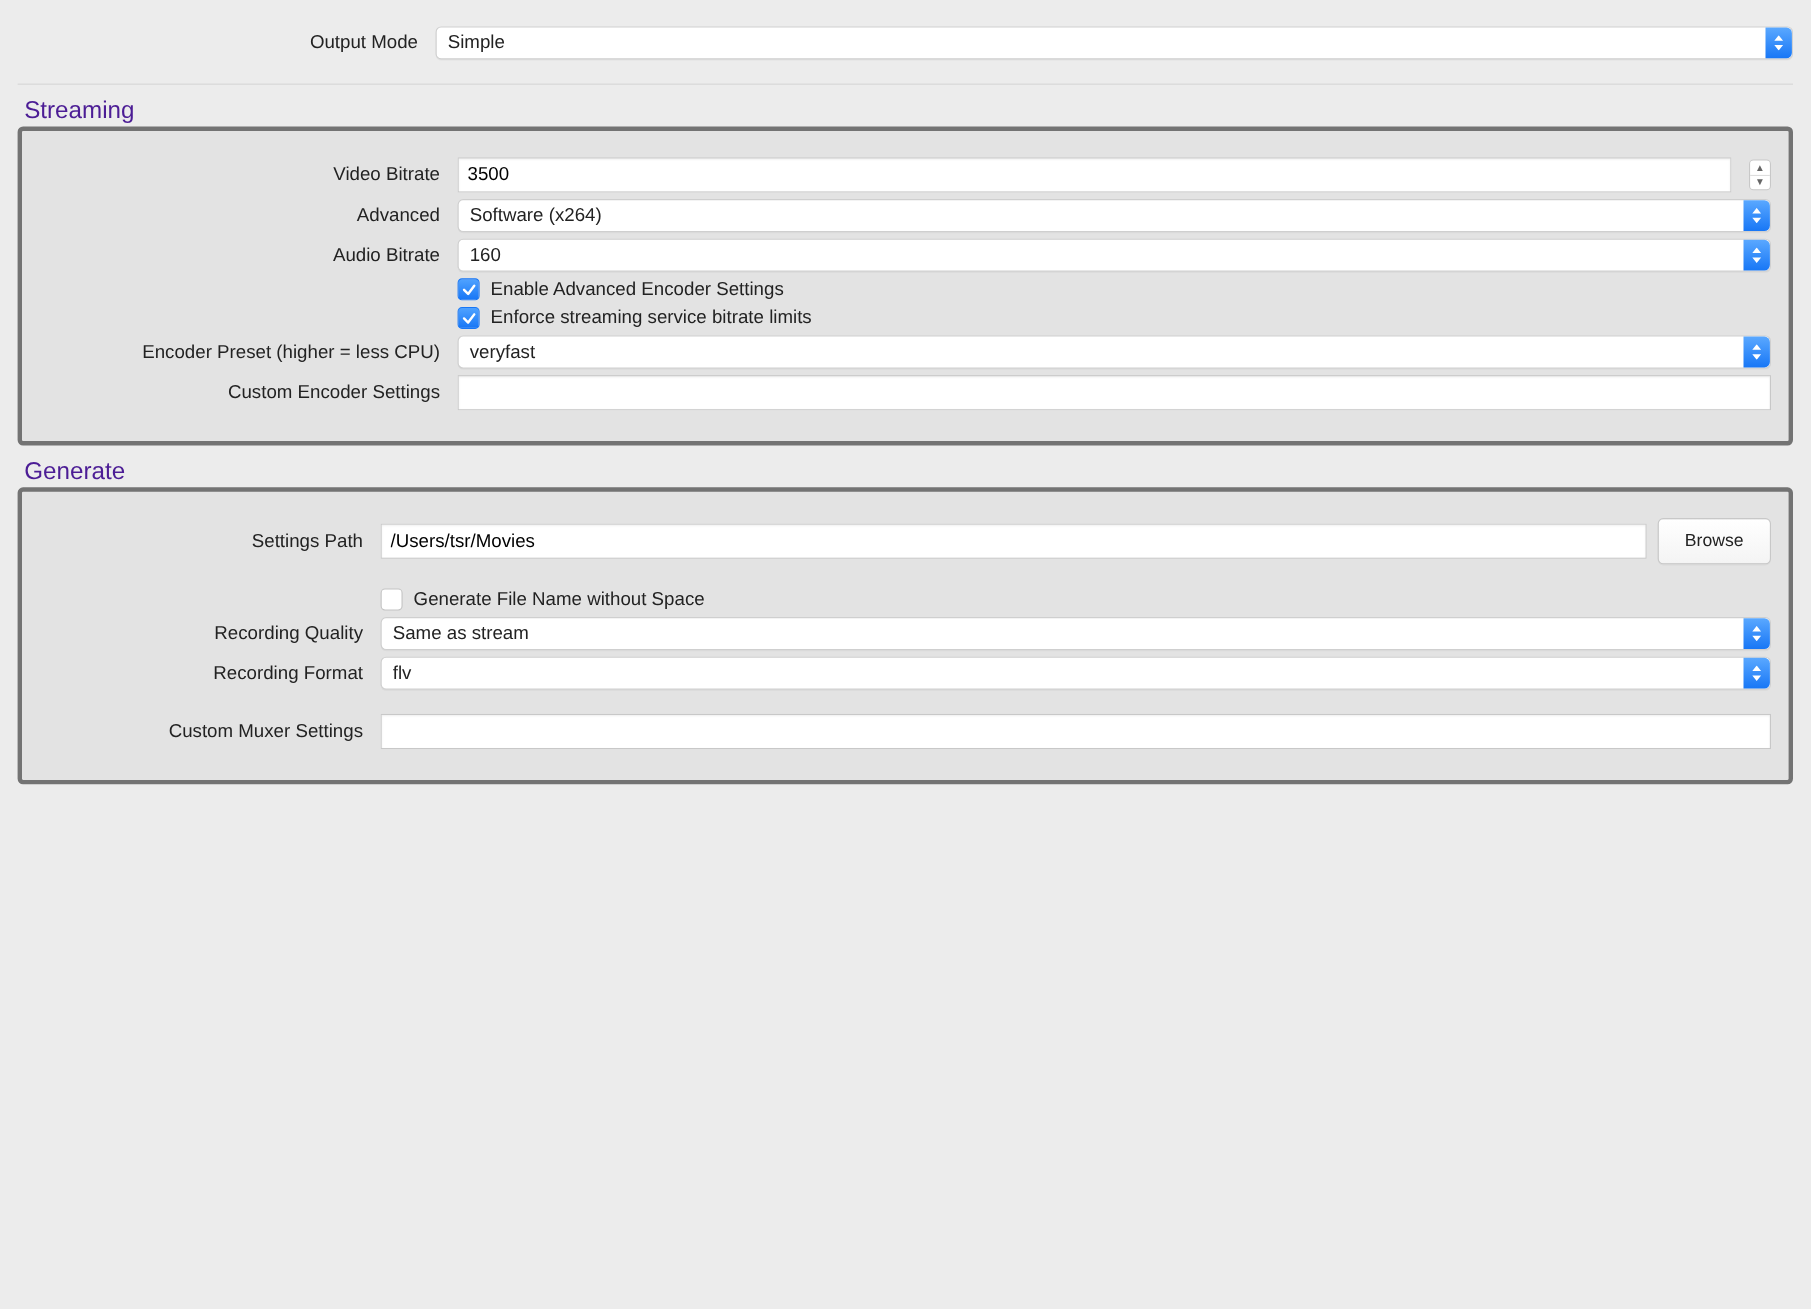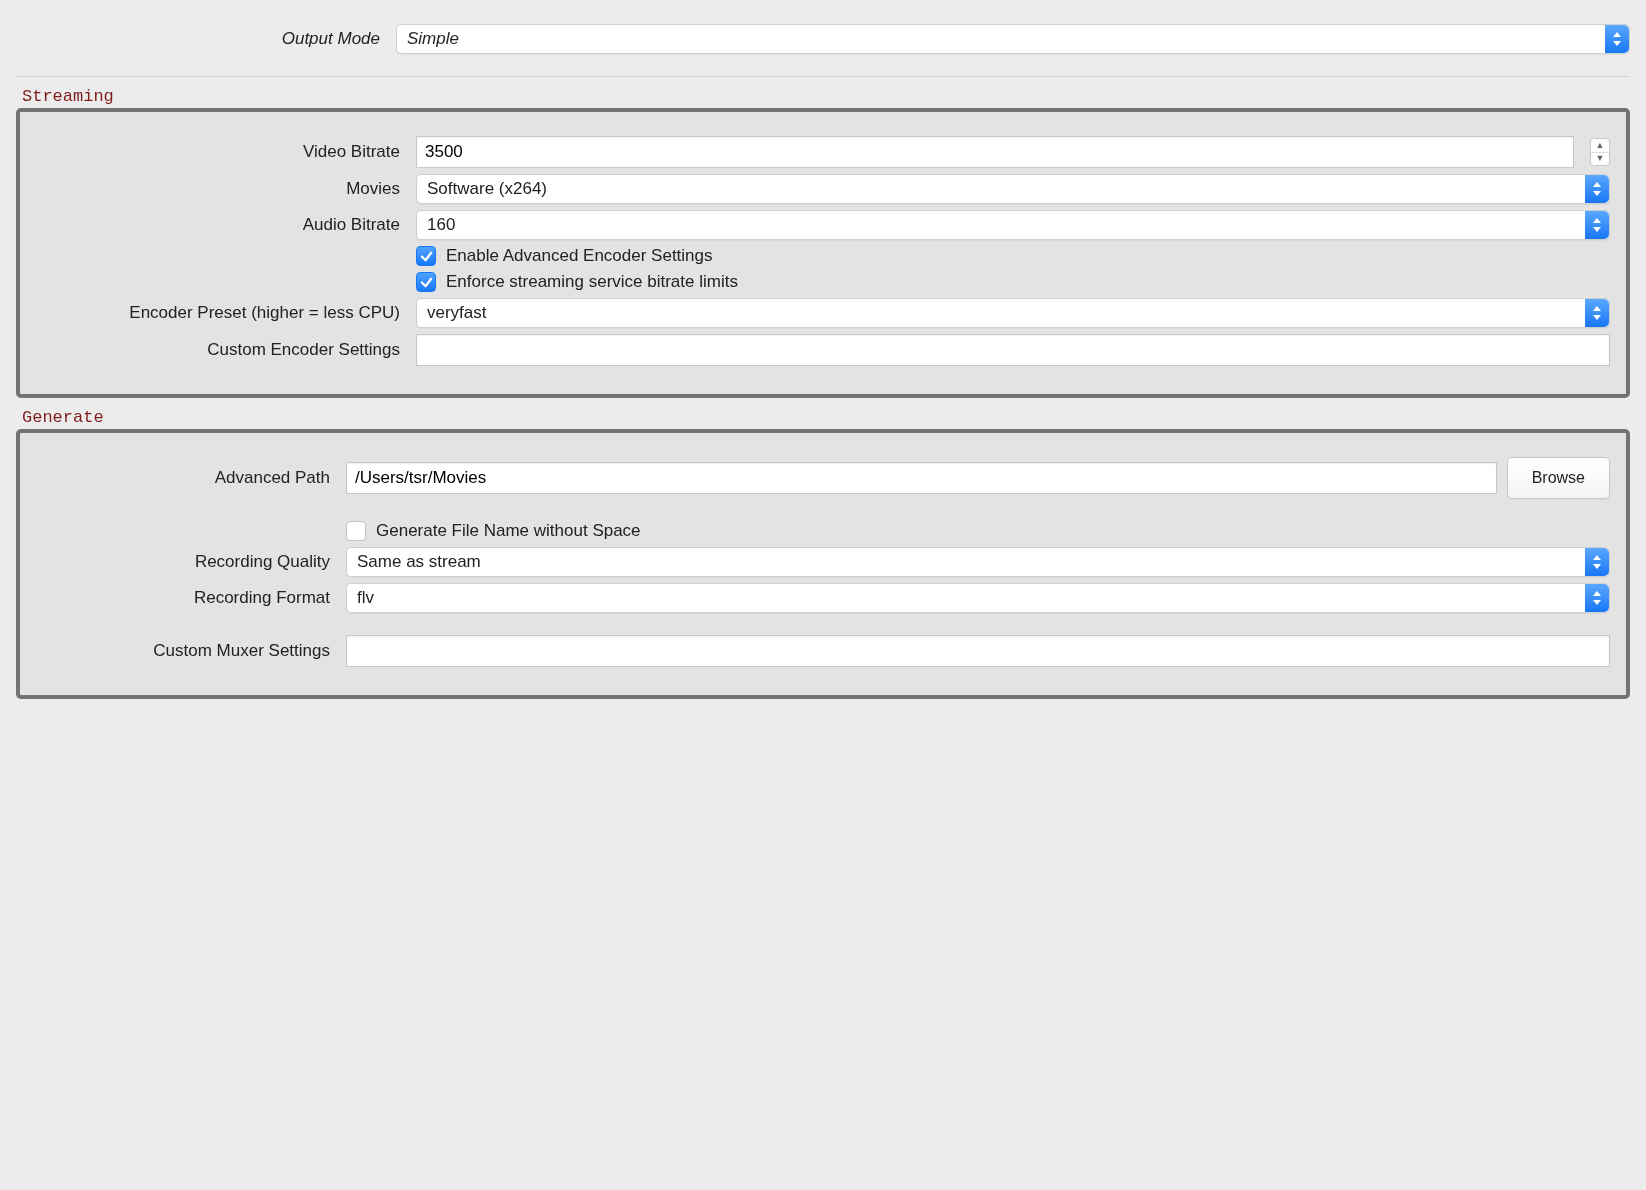--- a/index.html
+++ b/index.html
@@ -86,24 +86,23 @@
   }
   .stepper div:first-child { border-bottom:1px solid #ddd; }
 
   .divider {
     height: 1px;
     background: #d6d6d6;
     margin: 22px 0 10px 0;
   }
 
   .section-title {
-    font-size: 17px;
-    color: #7f1d1d;
+    font-size: 22px;
+    color: #4c1d95;
     margin: 10px 0 2px 6px;
-    font-family: Liberation Mono, monospace;
   }
   .section-box {
     background: #e3e3e3;
     border: 4px solid #737373;
     border-radius: 5px;
     padding: 18px 16px 22px 16px;
     margin: 0 0 2px 0;
   }
 
   
@@ -136,21 +135,21 @@
     cursor: default;
   }
 
   .gap-top { margin-top: 22px; }
 </style>
 </head>
 <body>
 
 <div class="page">
 
-  <div class="row" style="margin-top:12px;font-style:italic;">
+  <div class="row" style="margin-top:12px;">
     <div class="label">Output Mode</div>
     <div class="control-cell">
       <div class="popup">
         <span class="popup-text">Simple</span>
         <span class="caret">
           <svg viewBox="0 0 10 14">
               <path d="M5 0 L9 5 H1 Z M5 14 L1 9 H9 Z" fill="#fff"></path>
             </svg>
         </span>
       </div>
@@ -167,21 +166,21 @@
       <div class="control-cell">
         <input class="text-input" value="3500" style="">
         <div class="stepper">
           <div>▲</div>
           <div>▼</div>
         </div>
       </div>
     </div>
 
     <div class="row">
-      <div class="label">Movies</div>
+      <div class="label">Advanced</div>
       <div class="control-cell">
         <div class="popup">
           <span class="popup-text">Software (x264)</span>
           <span class="caret">
               <svg viewBox="0 0 10 14">
                 <path d="M5 0 L9 5 H1 Z M5 14 L1 9 H9 Z" fill="#fff"></path>
               </svg>
             </span>
         </div>
       </div>
@@ -245,21 +244,21 @@
         <input class="text-input" value="" style="">
       </div>
     </div>
 
   </div>
 
   <div class="section-title">Generate</div>
   <div class="section-box">
 
     <div class="row">
-      <div class="label" style="flex-basis:310px">Advanced Path</div>
+      <div class="label" style="flex-basis:310px">Settings Path</div>
       <div class="control-cell">
         <input class="text-input" value="/Users/tsr/Movies" style="">
         <button class="push-btn">Browse</button>
       </div>
     </div>
 
     <div class="row gap-top">
       <div class="label" style="flex-basis:310px"></div>
       <div class="control-cell">
         <span class="chk">

